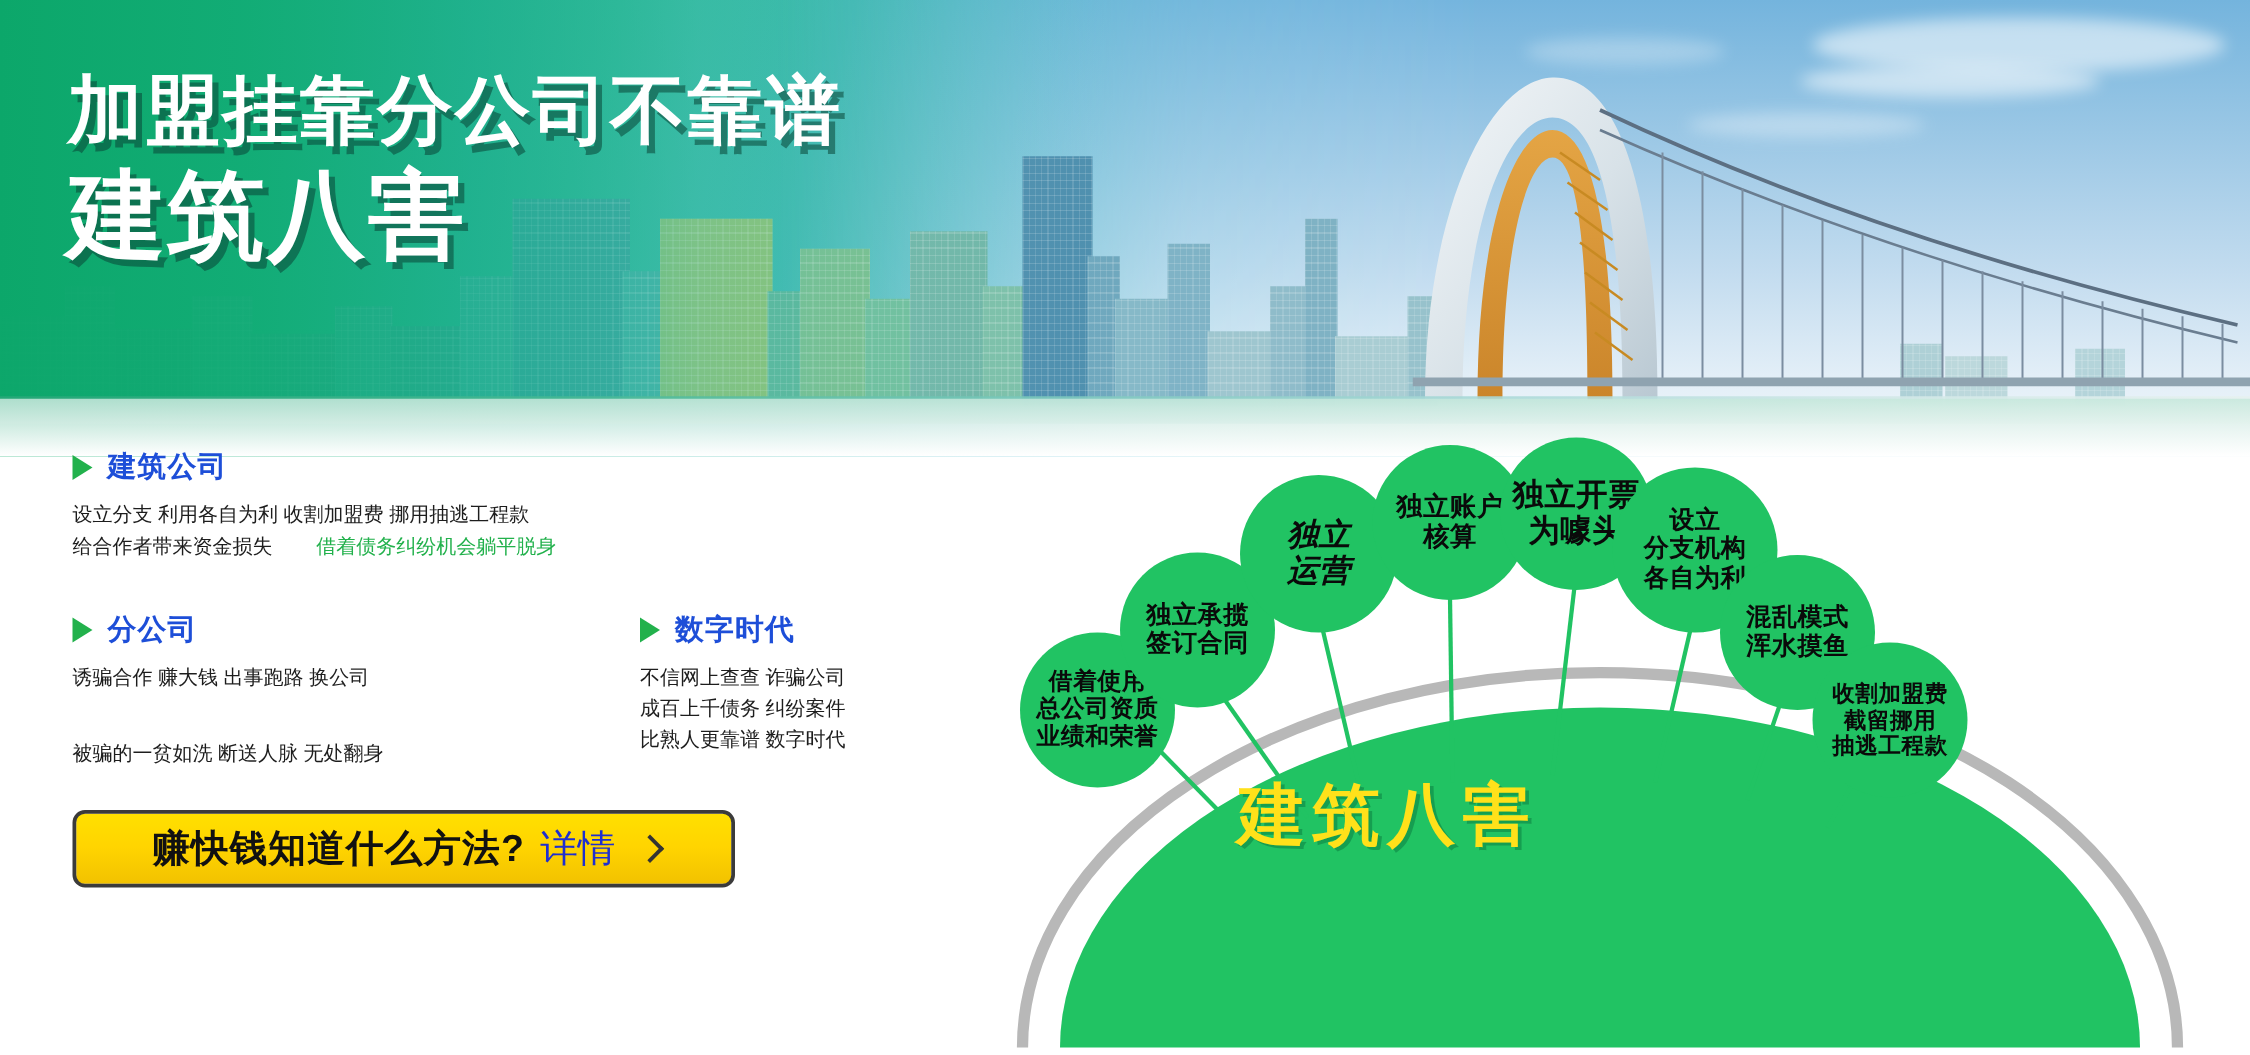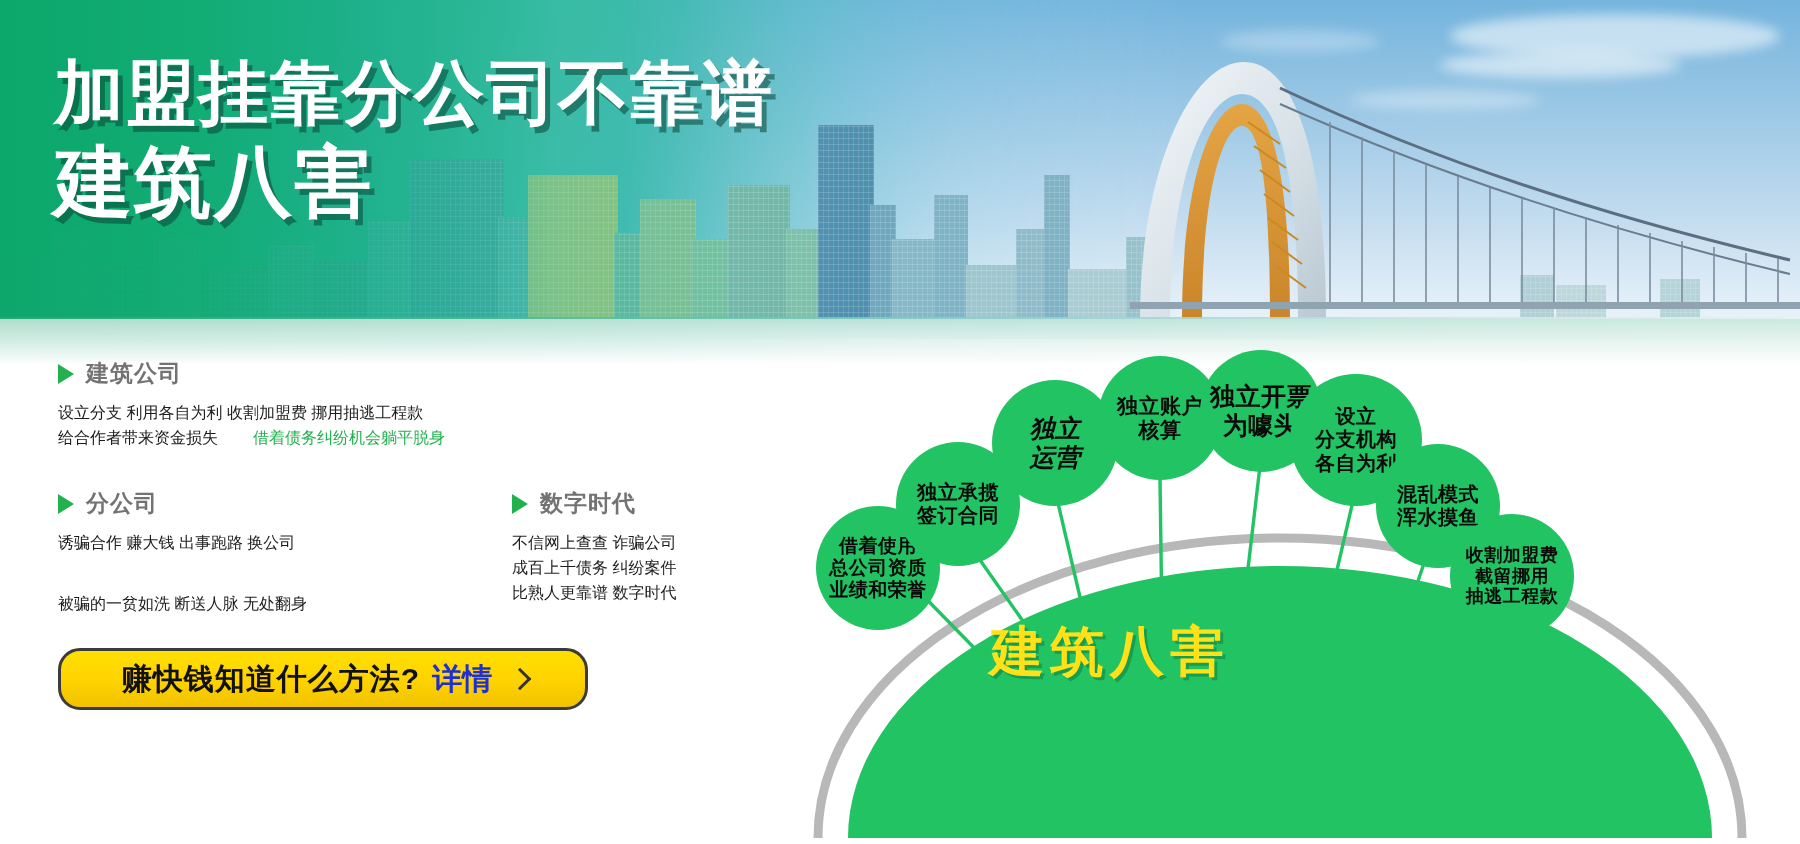--- a/index.html
+++ b/index.html
@@ -60,52 +60,52 @@
 
   .hero-title{
     position:absolute;left:54px;top:58px;
     color:#ffffff;
     font-weight:700;
     letter-spacing:2px;
     text-shadow:5px 6px 0 rgba(10,70,55,.55);
     line-height:1.02;
     z-index:6;
   }
-  .hero-title .l1{display:block;font-size:70px;}
+  .hero-title .l1{display:block;font-size:60px;}
   .hero-title .l2{display:block;font-size:78px;margin-top:14px;}
 
   
   .left-col{position:absolute;left:0;top:380px;width:790px;height:464px;}
   .sec{position:absolute;}
   .sec-head{
     display:flex;align-items:center;gap:12px;
-    color:#737373;font-size:23px;font-weight:700;letter-spacing:1px;
+    color:#1d4ed8;font-size:23px;font-weight:700;letter-spacing:1px;
   }
   .tri{
     width:0;height:0;border-left:16px solid #22b14c;
     border-top:10px solid transparent;border-bottom:10px solid transparent;
     flex:0 0 auto;
   }
   .sec-body{margin-top:12px;color:#1d1d1d;font-size:16px;line-height:1.55;white-space:nowrap;}
   .sec-body .accent{color:#22b14c;}
 
   #sec-company{left:58px;top:-22px;}
   #sec-branch{left:58px;top:108px;}
   #sec-digital{left:512px;top:108px;}
   #sec-contractor{left:58px;top:200px;}
 
   .cta{
     position:absolute;left:58px;top:268px;width:530px;height:62px;
-    border:3px solid #3b3b3b;border-radius:22px;
+    border:3px solid #3b3b3b;border-radius:10px;
     background:linear-gradient(180deg,#ffe000 0%,#ffd400 48%,#f2c200 100%);
     display:flex;align-items:center;justify-content:center;gap:6px;
     box-sizing:border-box;cursor:pointer;
   }
   .cta .t1{color:#111;font-size:30px;font-weight:700;letter-spacing:1px;}
-  .cta .t2{color:#1f2fd0;font-size:30px;font-weight:700;margin-left:6px;}
+  .cta .t2{color:#1f2fd0;font-size:30px;font-weight:400;margin-left:6px;}
   .cta .arrow{
     width:13px;height:13px;margin-left:14px;margin-right:-4px;
     border-top:3px solid #333;border-right:3px solid #333;
     transform:rotate(45deg);
   }
 
   
   .diagram{position:absolute;left:790px;top:338px;width:1010px;height:506px;}
   .diagram svg{position:absolute;left:0;top:0;}
   .bub{

